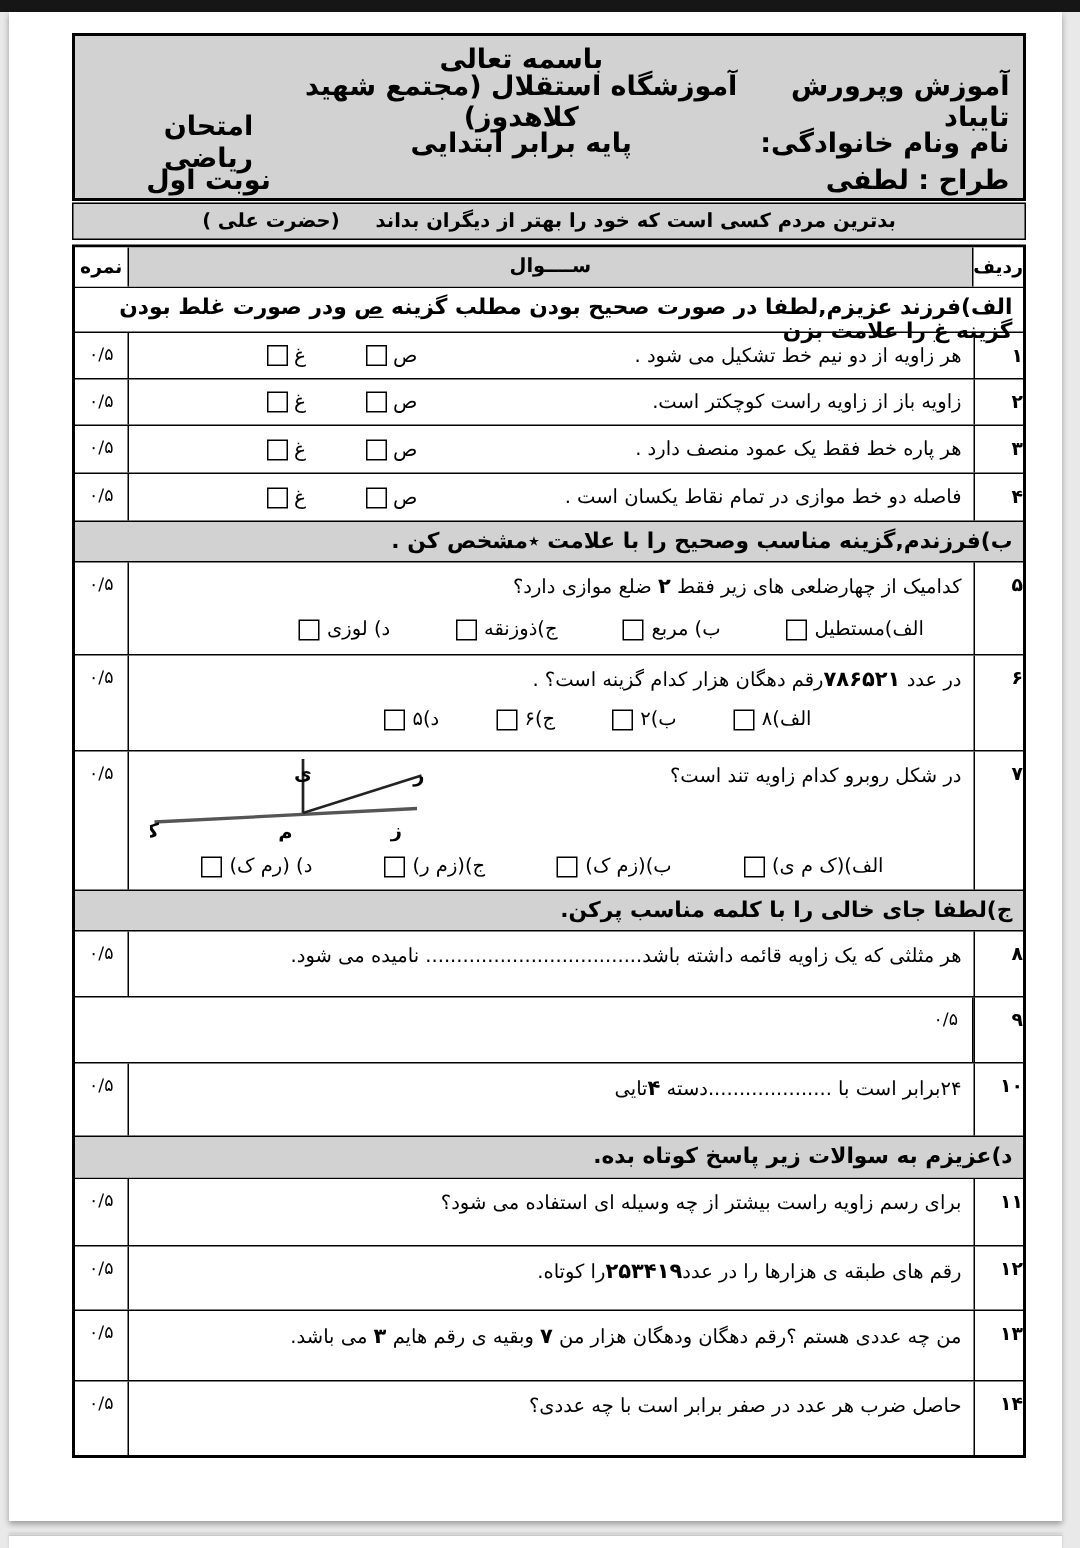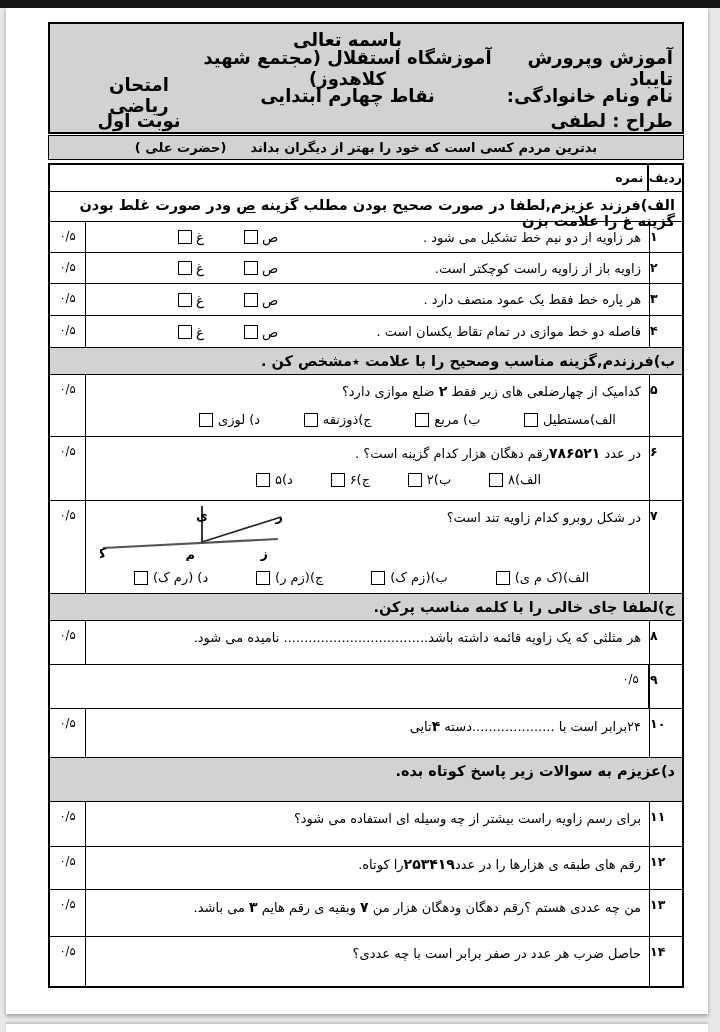--- a/index.html
+++ b/index.html
@@ -36,21 +36,21 @@
     display:flex; justify-content:center; align-items:center; gap:24px;
     font-weight:bold; font-size:13px;
   }
   
   .mtable {
     position:absolute; top:163px; right:36px; width:636px;
     border:2px solid #000; box-sizing:border-box; background:#fff;
   }
   .row { display:flex; width:100%; box-sizing:border-box; border-top:1.5px solid #000; }
   .row:first-child { border-top:0; }
-  .c-num  { flex:0 0 33px; border-left:1.6px solid #000; text-align:left; padding-top:7px; font-size:12.5px; font-weight:bold; box-sizing:border-box; }
+  .c-num  { flex:0 0 33px; border-left:1.6px solid #000; text-align:right; padding-top:7px; font-size:12.5px; font-weight:bold; box-sizing:border-box; }
   .c-score{ flex:0 0 36px; border-right:1.6px solid #000; text-align:center; padding-top:7px; font-size:11.5px; box-sizing:border-box; }
   .c-q    { flex:1; font-size:13px; box-sizing:border-box; position:relative; text-align:right; }
   .thead .c-q { background:#d2d2d2; text-align:center; font-weight:bold; font-size:13px; padding-top:5px; }
   .thead .c-score, .thead .c-num { background:#fff; font-weight:bold; padding-top:5px; font-size:12.5px; }
   .sec { font-weight:bold; font-size:14.5px; padding:5px 7px 0 0; box-sizing:border-box; }
   .sec.gray { background:#d2d2d2; }
   .u { text-decoration:underline; text-underline-offset:2px; }
   .b { font-weight:bold; font-size:14px; }
   
   .tf-row .c-q { display:flex; align-items:center; justify-content:space-between; padding:0 8px 0 92px; }
@@ -74,35 +74,36 @@
 
 <div class="topbar"></div>
 <div class="page"></div>
 <div class="page2"></div>
 
 <div class="hbox">
   <div class="h-c2 r1">باسمه تعالی</div>
   <div class="h-c1 r2">آموزش وپرورش تایباد</div>
   <div class="h-c2 r2">آموزشگاه استقلال (مجتمع شهید کلاهدوز)</div>
   <div class="h-c1 r3">نام ونام خانوادگی:</div>
-  <div class="h-c2 r3">نقاط چهارم ابتدایی</div>
+  <div class="h-c2 r3">پایه برابر ابتدایی</div>
   <div class="h-c3 r3">امتحان ریاضی</div>
   <div class="h-c1 r4">طراح : لطفی</div>
   <div class="h-c3 r4">نوبت اول</div>
 </div>
 
 <div class="quote">
   <span>بدترین مردم کسی است که خود را بهتر از دیگران بداند</span>
   <span>(حضرت علی )</span>
 </div>
 
 <div class="mtable">
 
   <div class="row thead" style="height:26px">
     <div class="c-num">ردیف</div>
+    <div class="c-q">ســــوال</div>
     <div class="c-score">نمره</div>
   </div>
 
   <div class="row" style="height:30px">
     <div class="sec" style="width:100%">
       <span>الف)فرزند عزیزم,لطفا در صورت صحیح بودن مطلب گزینه </span><span class="u">ص</span><span> ودر صورت غلط بودن گزینه </span><span class="u">غ</span><span> را علامت بزن</span>
     </div>
   </div>
 
   <div class="row tf-row" style="height:31px">
@@ -289,21 +290,21 @@
   </div>
 
   <div class="row fill-row" style="height:49px">
     <div class="c-num">۱۰</div>
     <div class="c-q">
       <span>۲۴برابر است با ....................دسته </span><span class="b">۴</span><span>تایی</span>
     </div>
     <div class="c-score">۰/۵</div>
   </div>
 
-  <div class="row" style="height:44px">
+  <div class="row" style="height:28px">
     <div class="sec gray" style="width:100%">د)عزیزم به سوالات زیر پاسخ کوتاه بده.</div>
   </div>
 
   <div class="row fill-row" style="height:45px">
     <div class="c-num">۱۱</div>
     <div class="c-q"><span>برای رسم زاویه راست بیشتر از چه وسیله ای استفاده می شود؟</span></div>
     <div class="c-score">۰/۵</div>
   </div>
 
   <div class="row fill-row" style="height:43px">

